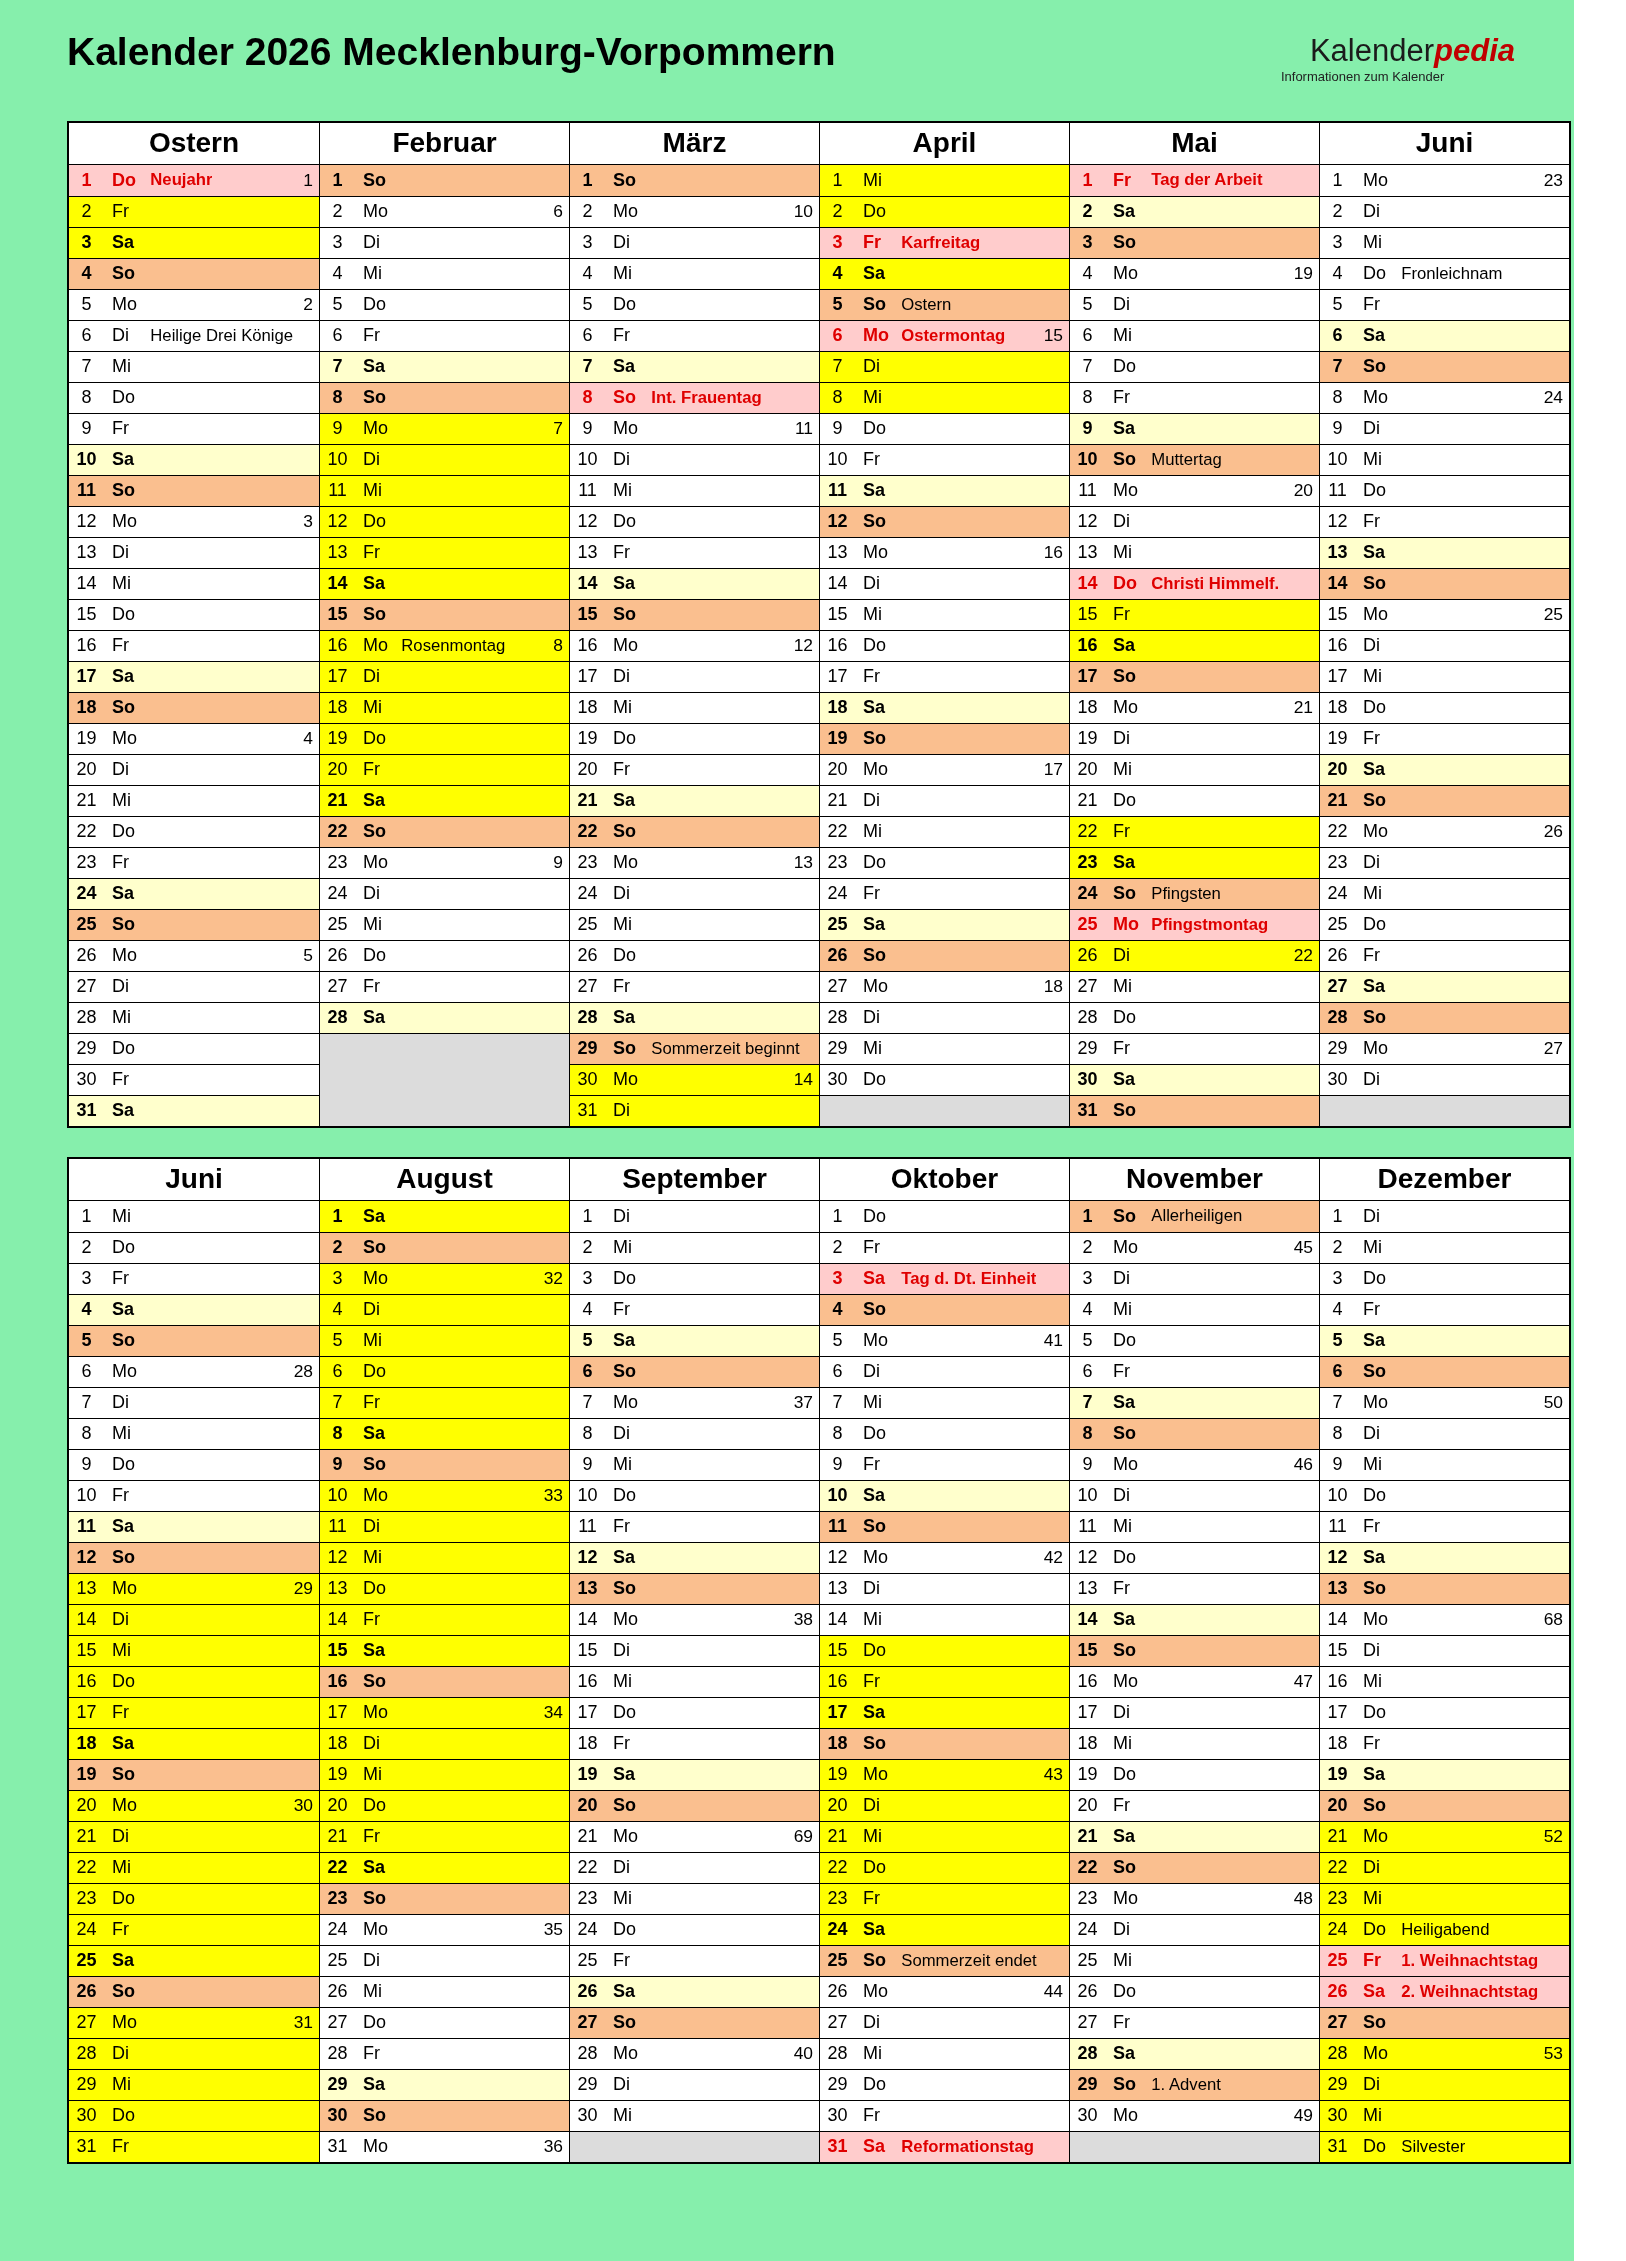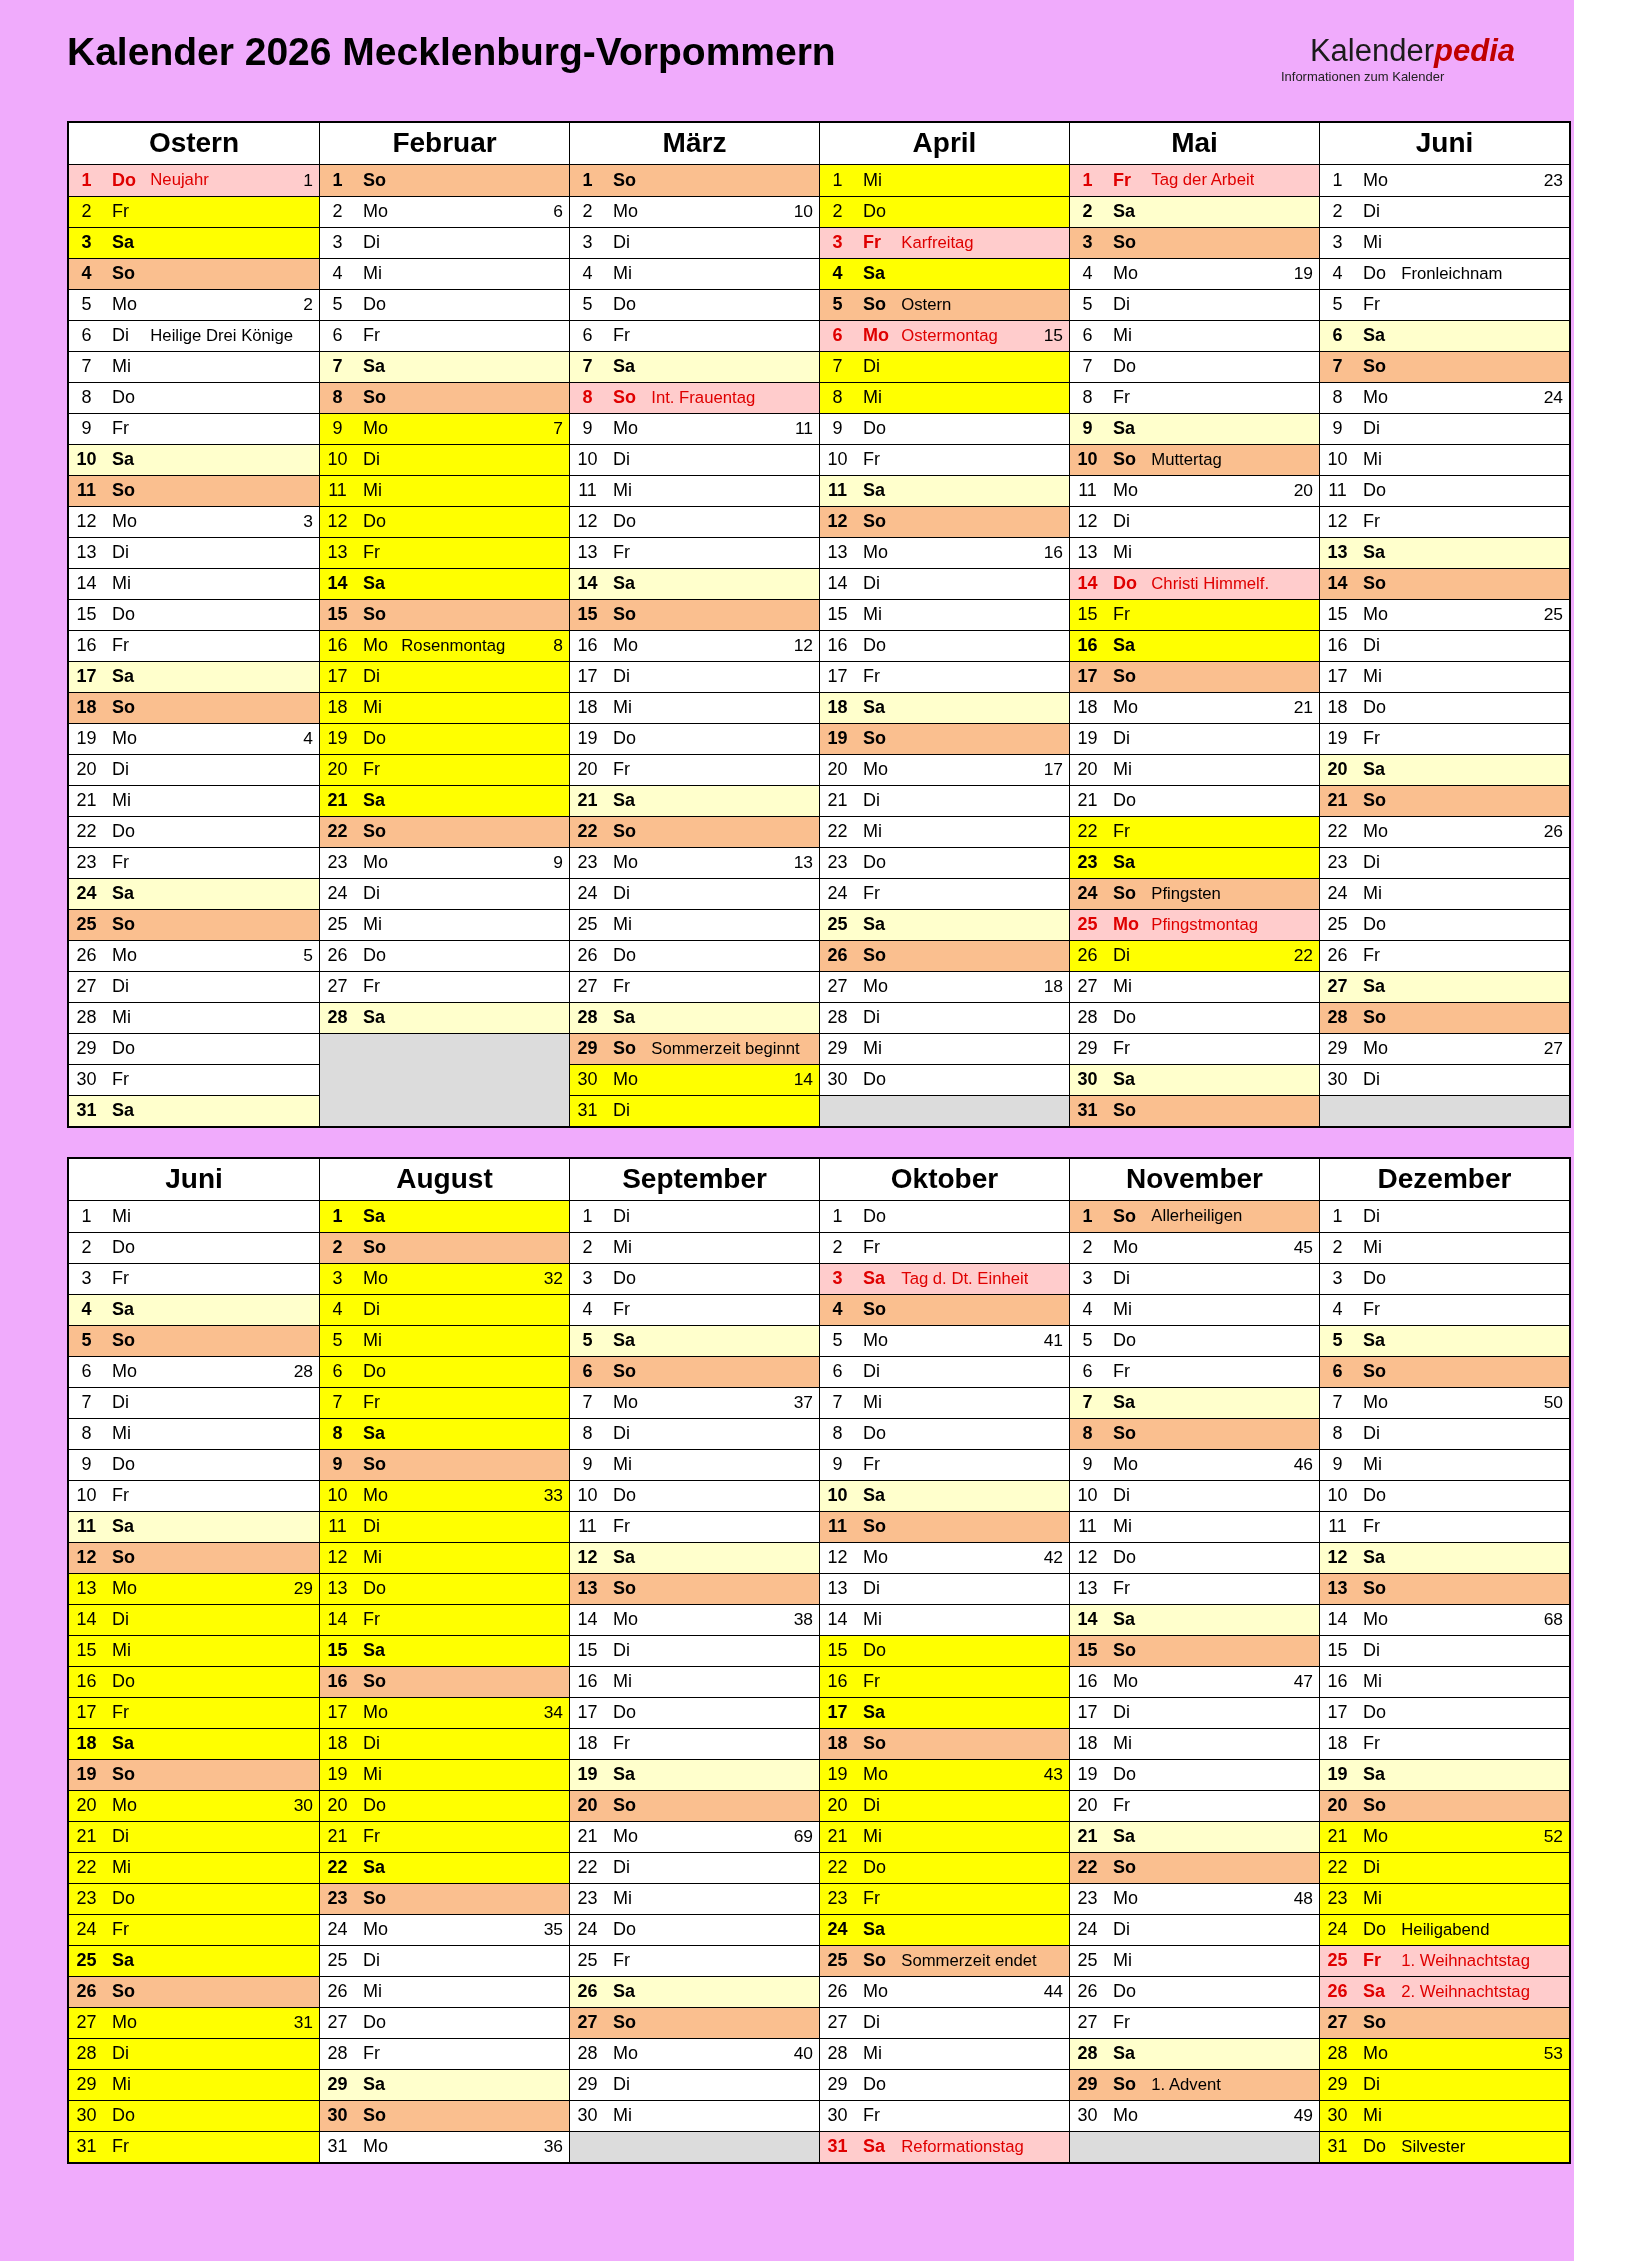--- a/index.html
+++ b/index.html
@@ -1,16 +1,16 @@
 <!DOCTYPE html>
 <html style="font-size:10.7px"><head>
 <meta charset="utf-8">
 <style>
   html,body{margin:0;padding:0;background:#fff;}
-  .page{width:1574px;height:2261px;background:#f0abfc;position:relative;
+  .page{width:1574px;height:2261px;background:#86efac;position:relative;
         font-family:"Liberation Sans",sans-serif;color:#000;overflow:hidden;}
   .header{display:flex;justify-content:space-between;align-items:flex-start;
           padding:31px 59px 0 67px;}
   .title{font-size:39px;font-weight:700;margin:0;line-height:1.1;}
   .logo{ text-align:left;margin-top:4px;}
   .logo-line{font-size:31px;line-height:1.0;margin-left:29px;}
   .logo-black{color:#1b1b1b;}
   .logo-red{color:#c00000;font-weight:700;font-style:italic;}
   .logo-sub{font-size:13px;color:#222;margin-top:2.7px;}
   .cal{width:1500px;margin-left:67px;border:2px solid #000;
@@ -30,21 +30,21 @@
   .lbl{margin-left:1.3px;font-size:16.7px;white-space:nowrap;overflow:hidden;}
   .wk{position:absolute;right:6px;font-size:17.4px;font-weight:400;color:#000;}
   .bold .num,.bold .wd{font-weight:700;}
   .wh{background:#ffffff;}
   .sa{background:#FFFFCC;}
   .su{background:#FABF8F;}
   .fe{background:#FFFF00;}
   .ho{background:#FFCCCC;}
   .em{background:#DCDCDC;}
   .ho .num,.ho .wd{color:#DF0000;font-weight:700;}
-  .lbl.red{color:#DF0000;font-weight:400;}
+  .lbl.red{color:#DF0000;font-weight:700;}
   .footer{display:flex;justify-content:space-between;align-items:flex-start;
           margin:8px 59px 0 67px;}
   .foot-left{font-size:16px;}
   .foot-right{font-size:14.7px;}
 </style>
 </head>
 <body>
 
 <div class="page">
   <div class="header">

